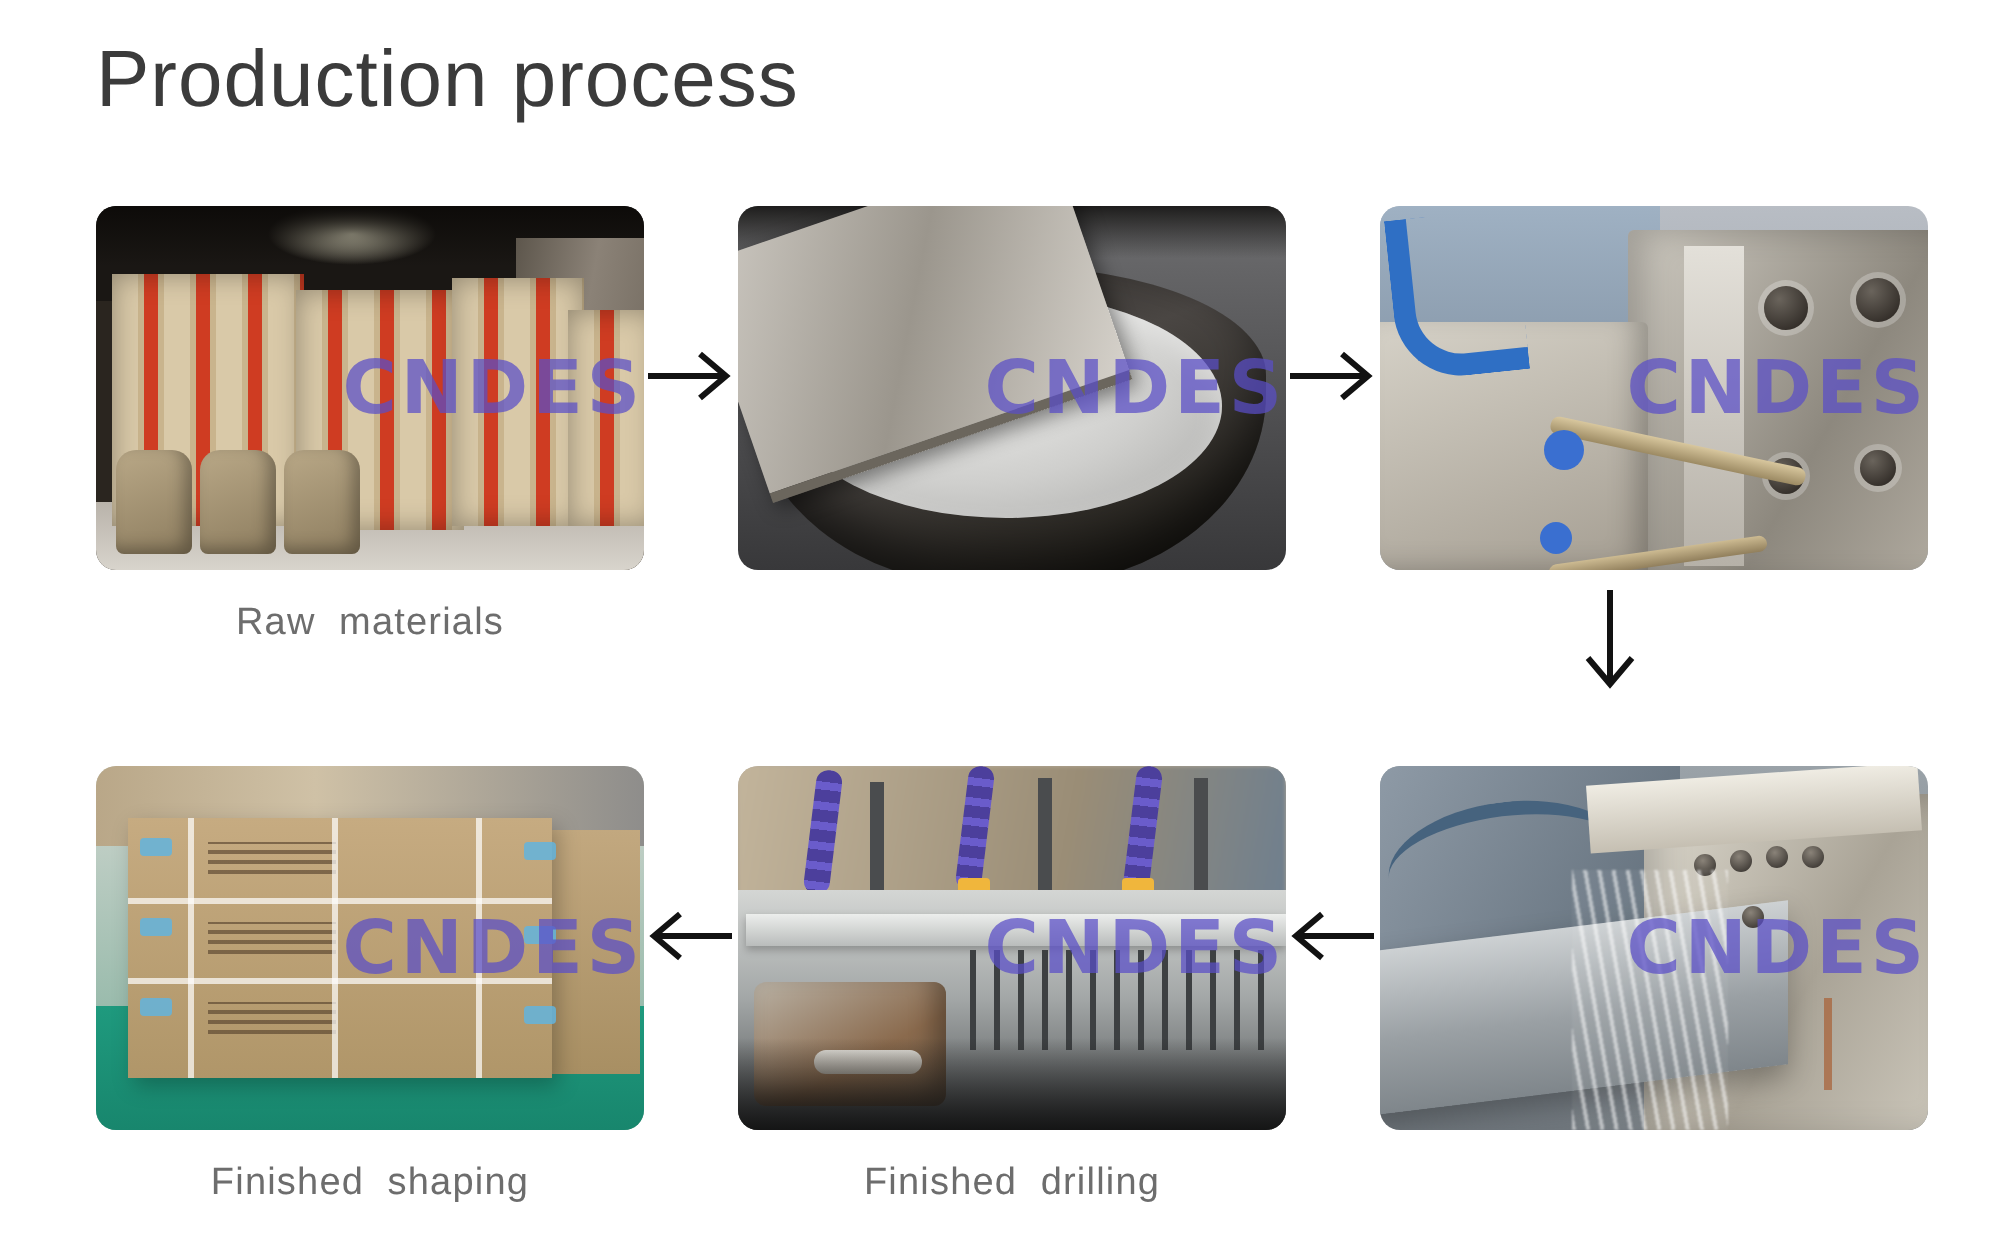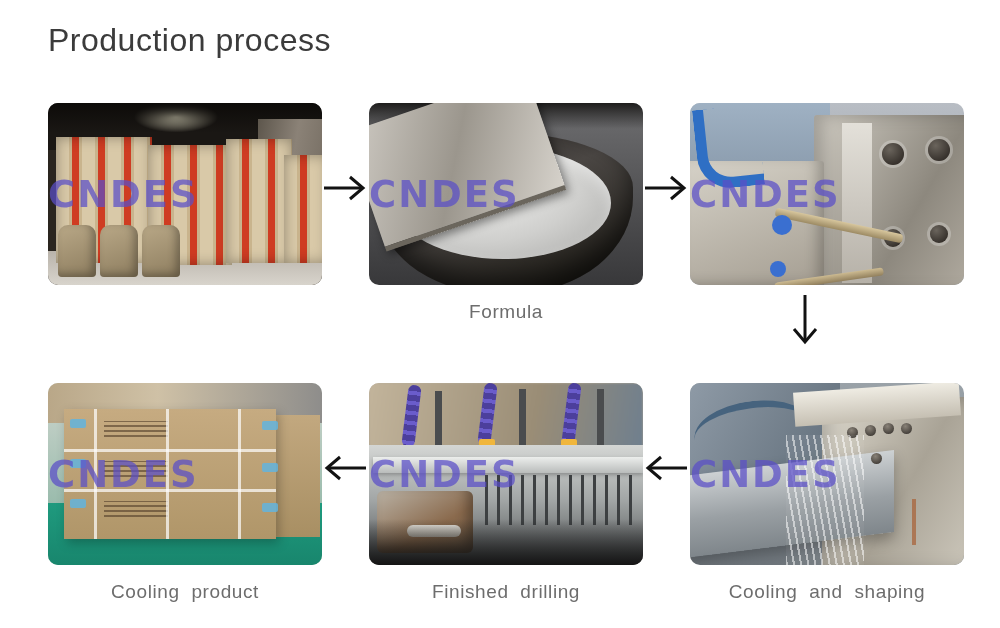--- a/index.html
+++ b/index.html
@@ -12,21 +12,21 @@
     height: 628px;
     font-family: "Liberation Sans", sans-serif;
     overflow: hidden;
     position: relative;
   }
 
   .page-title {
     position: absolute;
     left: 48px;
     top: 10px;
-    font-size: 32px;
+    font-size: 40px;
     font-weight: 300;
     color: #3b3b3b;
     letter-spacing: 0.5px;
     line-height: 60px;
   }
 
   .grid {
     position: absolute;
     left: 0;
     top: 95px;
@@ -64,21 +64,21 @@
     white-space: pre;
   }
 
   
   .watermark {
     position: absolute;
     left: 0;
     right: 0;
     top: 50%;
     transform: translateY(-50%);
-    text-align: left;
+    text-align: right;
     font-family: "DejaVu Sans", sans-serif;
     font-size: 37px;
     font-weight: bold;
     letter-spacing: 2px;
     color: #5a4ec8;
     opacity: 0.72;
     mix-blend-mode: normal;
     pointer-events: none;
   }
 
@@ -421,40 +421,40 @@
       <div class="floor"></div>
       <div class="stack s1"></div>
       <div class="stack s2"></div>
       <div class="stack s3"></div>
       <div class="stack s4"></div>
       <div class="sack k1"></div>
       <div class="sack k2"></div>
       <div class="sack k3"></div>
       <div class="watermark">CNDES</div>
     </div>
+    <div class="caption">Raw  materials</div>
   </div>
 
   <div class="arrow ar-r1">
     <svg width="46" height="30" viewBox="0 0 46 30" aria-hidden="true">
       <line x1="2" y1="15" x2="40" y2="15" stroke="#121212" stroke-width="3"></line>
       <polyline points="28,4 41,15 28,26" fill="none" stroke="#121212" stroke-width="3"></polyline>
     </svg>
   </div>
 
   <div class="cell c1 r0">
     <div class="photo ph-formula">
       <div class="topdark"></div>
       <div class="rod rod1"></div>
       <div class="rod rod2"></div>
       <div class="bowl"></div>
       <div class="powder"></div>
       <div class="chute"></div>
       <div class="watermark">CNDES</div>
     </div>
-    <div class="caption">Formula</div>
   </div>
 
   <div class="arrow ar-r2">
     <svg width="46" height="30" viewBox="0 0 46 30" aria-hidden="true">
       <line x1="2" y1="15" x2="40" y2="15" stroke="#121212" stroke-width="3"></line>
       <polyline points="28,4 41,15 28,26" fill="none" stroke="#121212" stroke-width="3"></polyline>
     </svg>
   </div>
 
   <div class="cell c2 r0">
@@ -498,21 +498,21 @@
       <div class="bluetag bt4"></div>
       <div class="bluetag bt5"></div>
       <div class="bluetag bt6"></div>
       <div class="bandH bh1"></div>
       <div class="bandH bh2"></div>
       <div class="bandV bv1"></div>
       <div class="bandV bv2"></div>
       <div class="bandV bv3"></div>
       <div class="watermark">CNDES</div>
     </div>
-    <div class="caption">Cooling  product</div>
+    <div class="caption">Finished  shaping</div>
   </div>
 
   <div class="arrow ar-l2">
     <svg width="46" height="30" viewBox="0 0 46 30" aria-hidden="true">
       <line x1="6" y1="15" x2="44" y2="15" stroke="#121212" stroke-width="3"></line>
       <polyline points="18,4 5,15 18,26" fill="none" stroke="#121212" stroke-width="3"></polyline>
     </svg>
   </div>
 
   <div class="cell c1 r1">
@@ -553,16 +553,15 @@
       <div class="profile"></div>
       <div class="nozzle n1"></div>
       <div class="nozzle n2"></div>
       <div class="nozzle n3"></div>
       <div class="nozzle n4"></div>
       <div class="nozzle n5"></div>
       <div class="water"></div>
       <div class="rust"></div>
       <div class="watermark">CNDES</div>
     </div>
-    <div class="caption">Cooling  and  shaping</div>
   </div>
 
 </div>
 
 </body></html>

